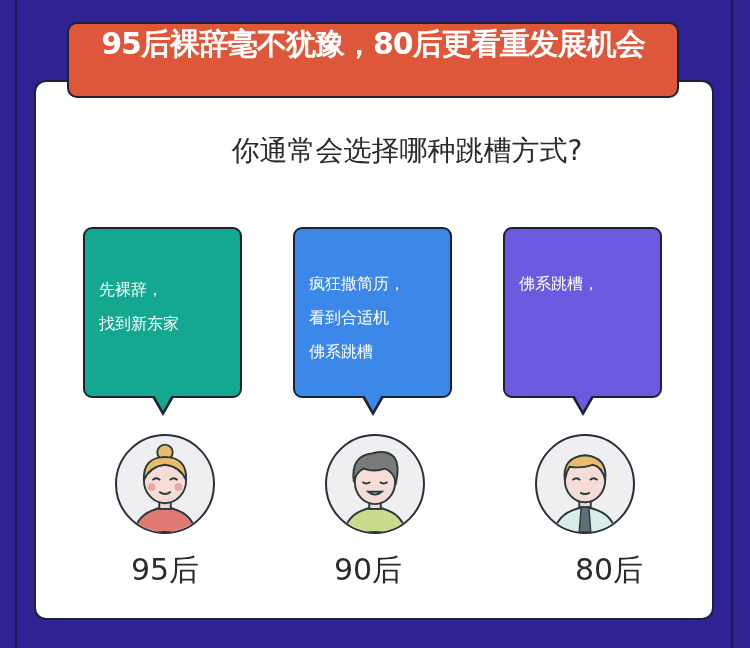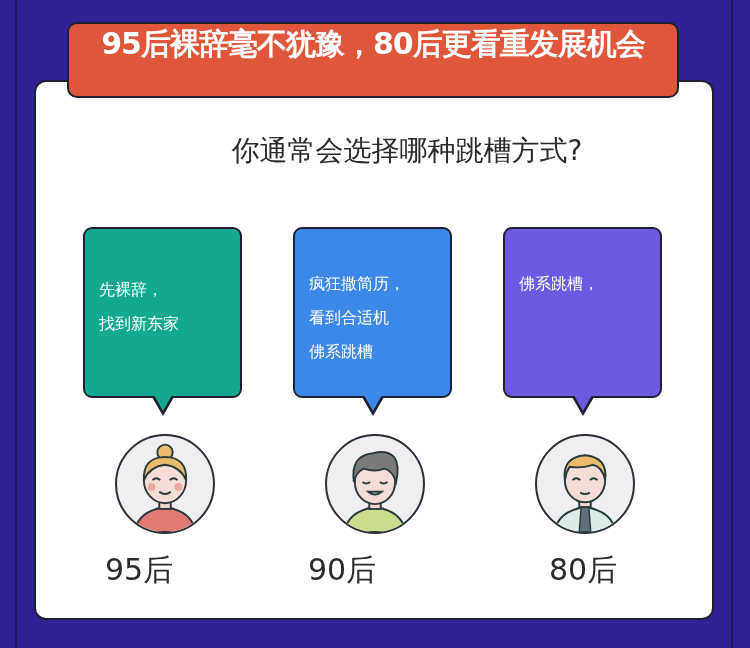--- a/index.html
+++ b/index.html
@@ -7,21 +7,21 @@
   .frame-line { position:absolute; top:0; bottom:0; width:2px; background:#1d1a4a; }
   .card { position:absolute; left:34px; top:80px; width:680px; height:540px; background:#fff; border:2px solid #1e2230; border-radius:12px; box-sizing:border-box; }
   .banner { position:absolute; left:67px; top:22px; width:612px; height:76px; background:#de573a; border:2px solid #1e2230; border-radius:10px; box-sizing:border-box; display:flex; justify-content:center; color:#fff; font-weight:bold; font-size:30px; letter-spacing:-1px; }
   .question { position:absolute; left:0; width:750px; top:132px; text-align:center; font-size:28px; color:#2b2b2b;padding-left:32px; }
   .bubble { position:absolute; top:227px; width:159px; height:171px; border:2px solid #1e2230; border-radius:9px; box-sizing:border-box; color:#fff; font-size:16px; line-height:34px; padding:44px 0 0 14px; }
   .bubble .tail { position:absolute; left:50%; bottom:-20px; margin-left:-11px; width:0; height:0; border-left:11px solid transparent; border-right:11px solid transparent; border-top:19px solid #1e2230; }
   .bubble .tail::after { content:""; position:absolute; left:-9px; top:-21px; border-left:9px solid transparent; border-right:9px solid transparent; border-top:16px solid var(--bg); }
   .bubble.b2, .bubble.b3 { padding-top:38px; }
   .avatar { position:absolute; top:434px; width:100px; height:100px; border-radius:50%; border:2px solid #2a2f38; background:#efeff1; box-sizing:border-box; overflow:hidden; }
   .avatar svg { width:100%; height:100%; display:block; }
-  .label { position:absolute; top:550px; width:120px; text-align:left; font-size:30px; color:#2b2b2b; }
+  .label { position:absolute; top:550px; width:120px; text-align:center; font-size:30px; color:#2b2b2b; }
 </style>
 </head>
 <body>
 
 <div class="frame-line" style="left:15px"></div>
 <div class="frame-line" style="left:731px"></div>
 
 <div class="card"></div>
 
 <div class="banner">

